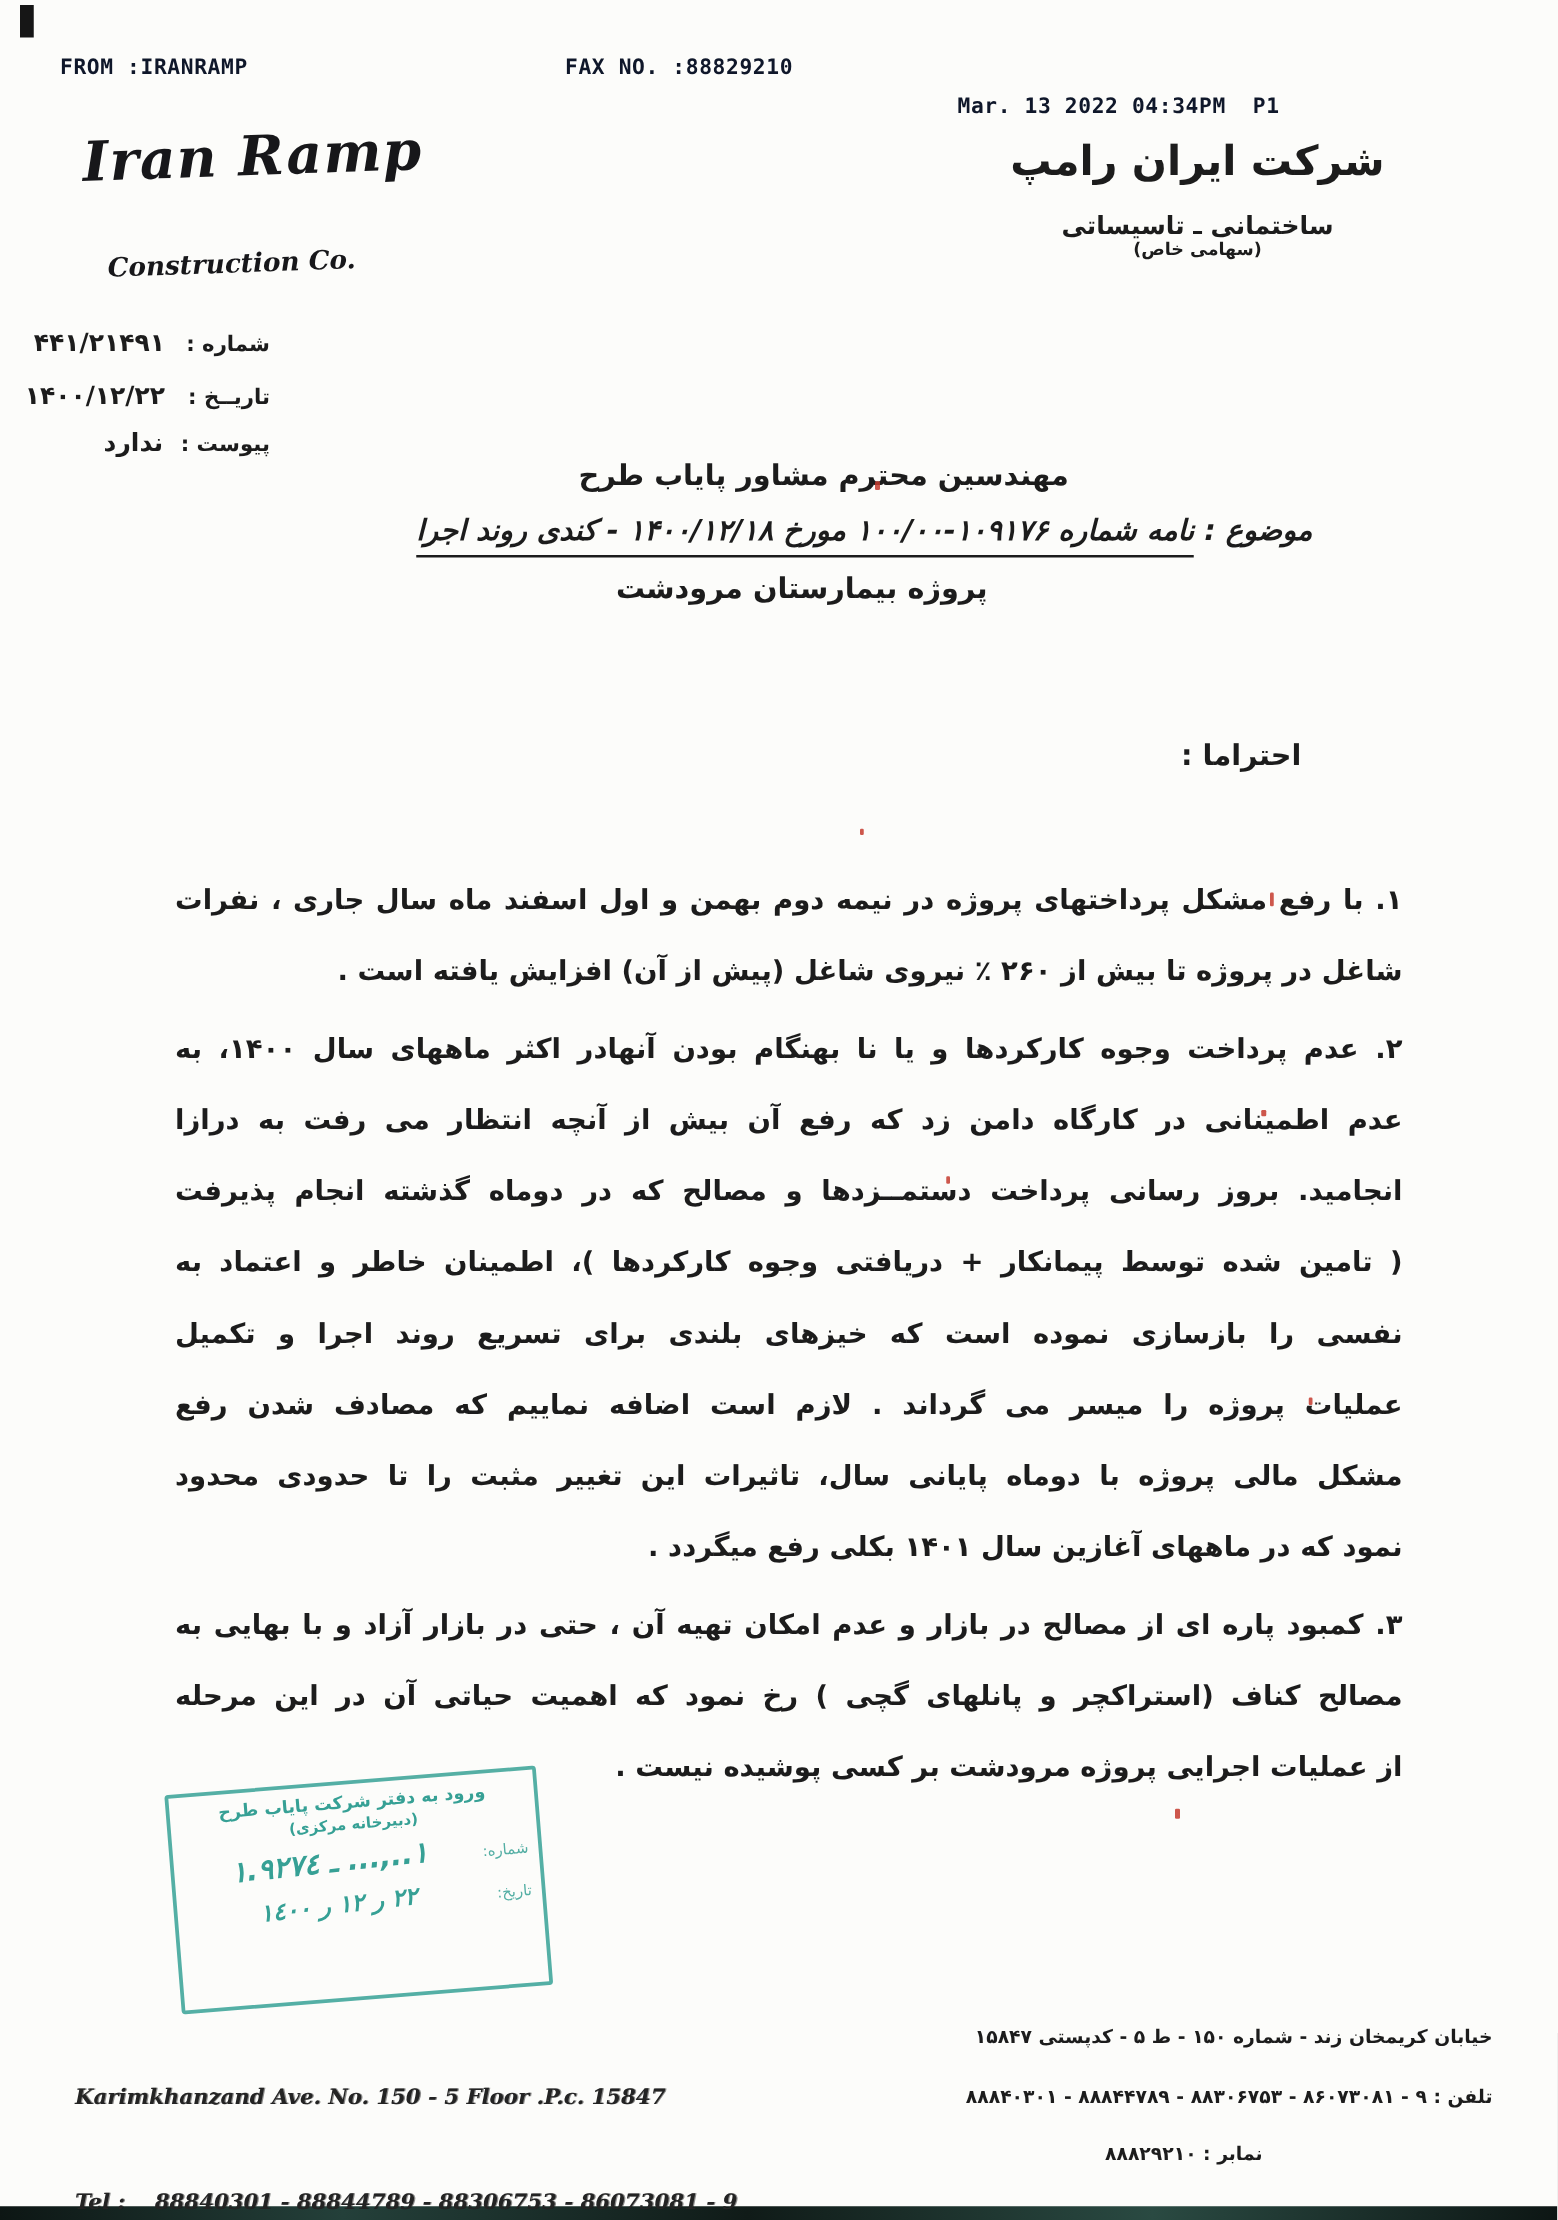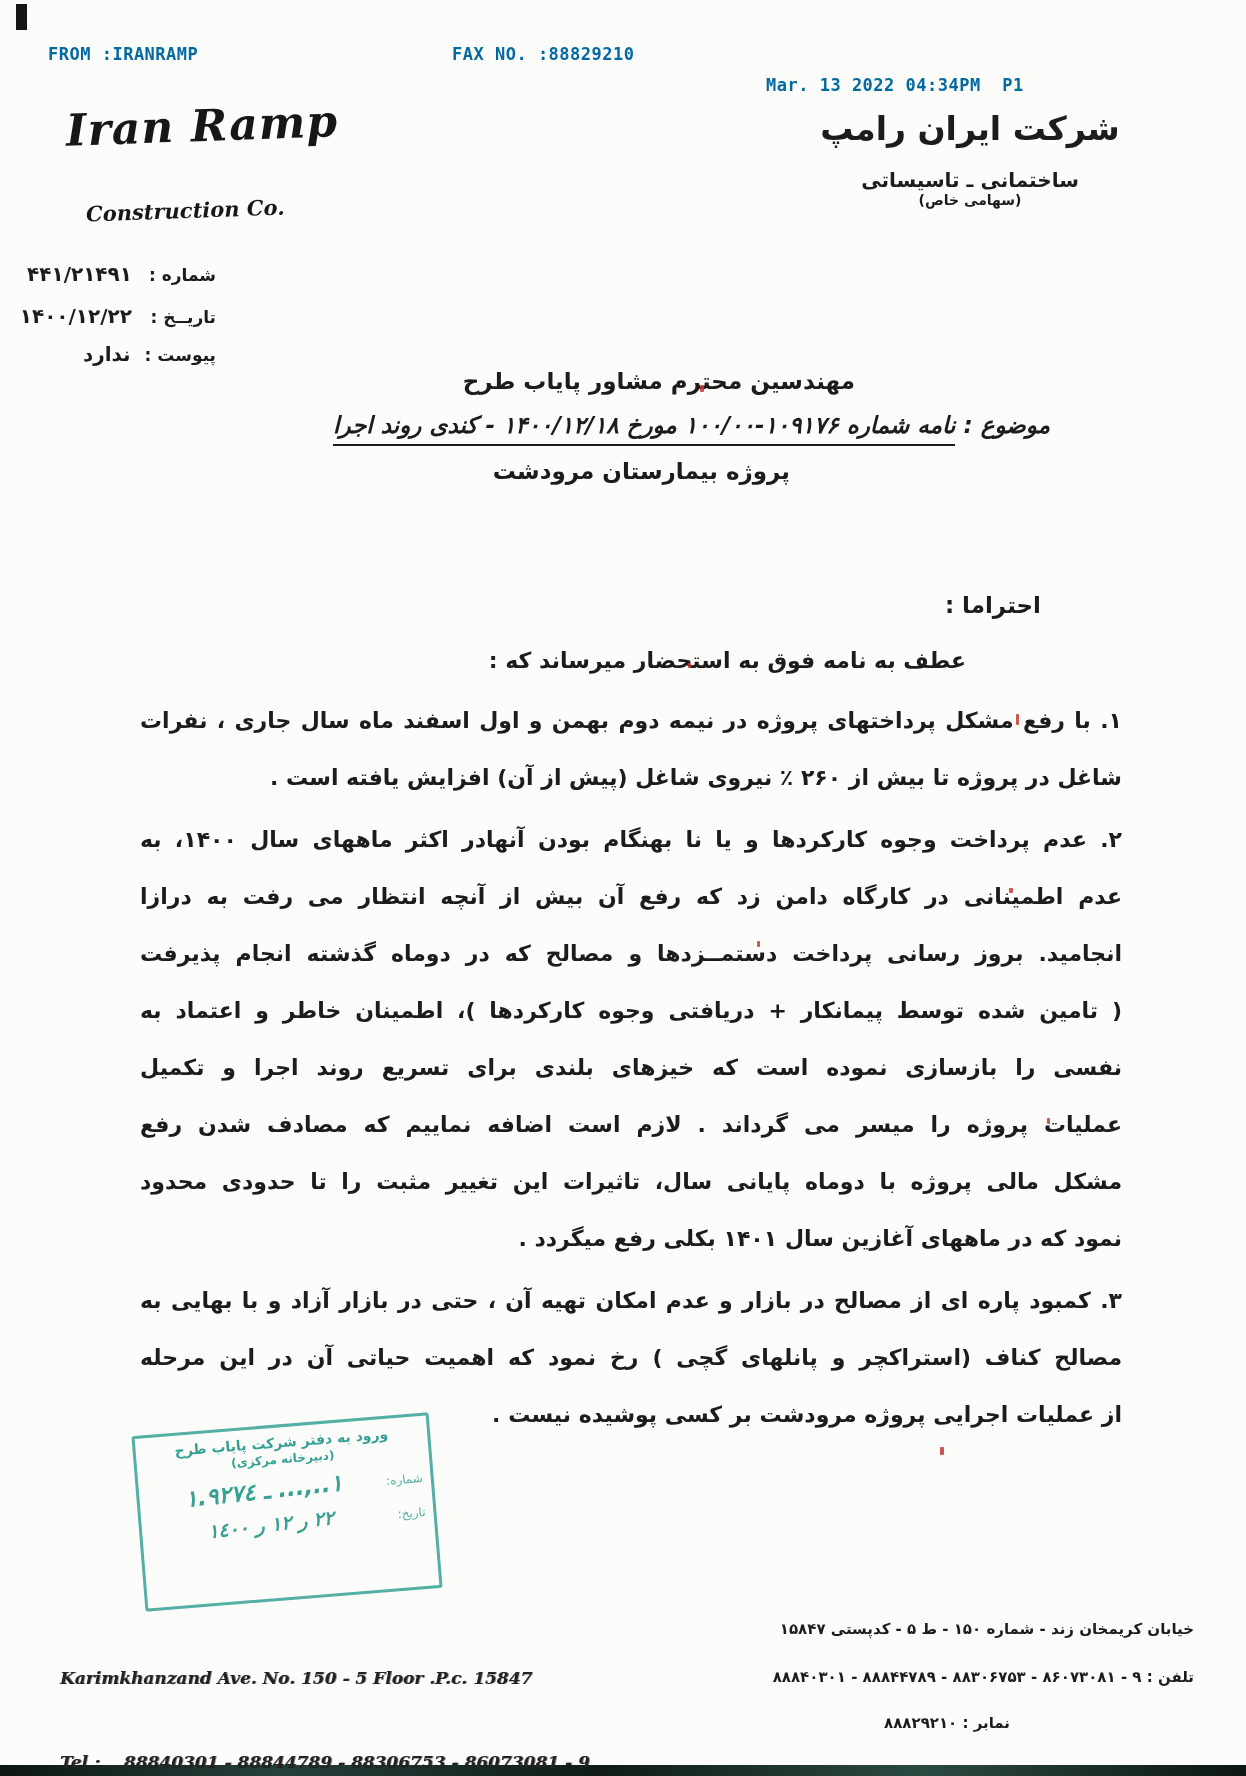--- a/index.html
+++ b/index.html
@@ -1,20 +1,20 @@
 <!DOCTYPE html>
 <html lang="fa"><head>
 <meta charset="utf-8">
 <style>
   html,body{margin:0;padding:0;background:#e8e8e6;}
   .page{position:relative;width:1246px;height:1776px;margin:0 auto;background:#fcfcfa;overflow:hidden;
         font-family:"DejaVu Sans",sans-serif;color:#1c1c1c;}
   .abs{position:absolute;}
   
-  .faxhdr{font-family:"DejaVu Sans Mono",monospace;font-size:17px;font-weight:700;color:#0369a1;letter-spacing:.5px;white-space:pre;}
+  .faxhdr{font-family:"DejaVu Sans Mono",monospace;font-size:17px;font-weight:700;color:#0f172a;letter-spacing:.5px;white-space:pre;}
   
   .logo{font-family:"DejaVu Serif",serif;font-style:italic;font-weight:700;font-size:44px;transform:rotate(-2deg);letter-spacing:1px;color:#17171a;}
   .logosub{font-family:"DejaVu Serif",serif;font-style:italic;font-weight:700;font-size:21px;transform:rotate(-2deg);color:#17171a;}
   
   .fah{direction:rtl;text-align:center;}
   .fah .t1{font-size:33px;font-weight:700;line-height:50px;}
   .fah .t2{font-size:20px;font-weight:700;margin-top:14px;}
   .fah .t3{font-size:14px;font-weight:700;margin-top:0;}
   
   .mrow{direction:rtl;display:flex;align-items:baseline;gap:14px;white-space:nowrap;}
@@ -60,21 +60,21 @@
   <div class="abs corner" style="left:16px;top:4px;width:11px;height:26px;"></div>
   <div class="abs botbar"></div>
 
   <div class="abs faxhdr" style="left:48px;top:44px;">FROM :IRANRAMP</div>
   <div class="abs faxhdr" style="left:452px;top:44px;">FAX NO. :88829210</div>
   <div class="abs faxhdr" style="left:766px;top:44px;margin-top:31px;">Mar. 13 2022 04:34PM  P1</div>
 
   <div class="abs logo" style="left:66px;top:100px;">Iran Ramp</div>
   <div class="abs logosub" style="left:86px;top:198px;">Construction Co.</div>
 
-  <div class="abs fah" style="right:116px;top:104px;width:320px;">
+  <div class="abs fah" style="right:128px;top:104px;width:320px;">
     <div class="t1">شرکت ایران رامپ</div>
     <div class="t2">ساختمانی ـ تاسیساتی</div>
     <div class="t3">(سهامی خاص)</div>
   </div>
 
   <div class="abs mrow" style="right:1030px;top:262px;">
     <span class="mlabel">شماره :</span>
     <span class="mvalue">۴۴۱/۲۱۴۹۱</span>
   </div>
   <div class="abs mrow" style="right:1030px;top:304px;">
@@ -87,21 +87,20 @@
   </div>
 
   <div class="abs fa h23" style="right:391px;top:368px;">مهندسین محترم مشاور پایاب طرح</div>
   <div class="abs fa subject" style="right:196px;top:412px;">
     <span>موضوع :</span>
     <span class="utext">نامه شماره ۱۰۹۱۷۶-۱۰۰/۰۰ مورخ ۱۴۰۰/۱۲/۱۸ - کندی روند اجرا</span>
   </div>
   <div class="abs fa h23" style="left:500px;top:458px;width:290px;text-align:left;">پروژه بیمارستان مرودشت</div>
 
   <div class="abs fa h23" style="right:205px;top:592px;">احتراما :</div>
-  <div class="abs fa" style="right:280px;top:648px;font-size:22px;font-weight:700;">عطف به نامه فوق به استحضار میرساند که :</div>
 
   <div class="abs bodyblk" style="left:140px;width:982px;top:692px;">
     <div class="item">
       <div class="bl j"><span class="inum">۱.</span> <span>با رفع مشکل پرداختهای پروژه در نیمه دوم بهمن و اول اسفند ماه سال جاری ، نفرات</span></div>
       <div class="bl last">شاغل در پروژه تا بیش از ۲۶۰ ٪ نیروی شاغل (پیش از آن) افزایش یافته است .</div>
     </div>
     <div class="item">
       <div class="bl j"><span class="inum">۲.</span> <span>عدم پرداخت وجوه کارکردها و یا نا بهنگام بودن آنهادر اکثر ماههای سال ۱۴۰۰، به</span></div>
       <div class="bl j">عدم اطمینانی در کارگاه دامن زد که رفع آن بیش از آنچه انتظار می رفت به درازا</div>
       <div class="bl j">انجامید. بروز رسانی پرداخت دستمــزدها و مصالح که در دوماه گذشته انجام پذیرفت</div>

